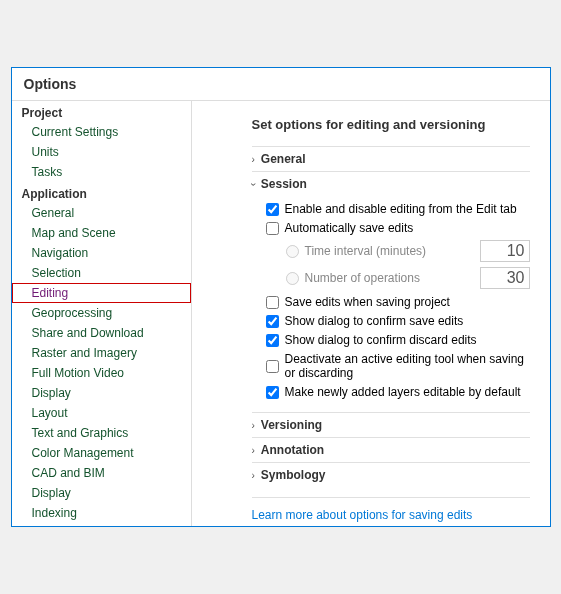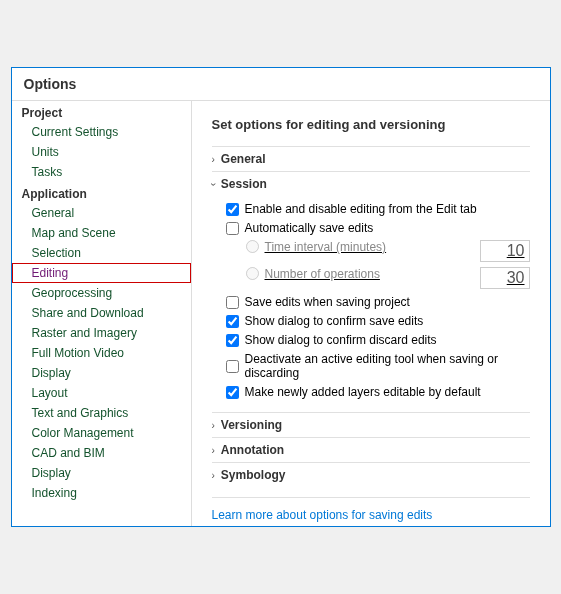--- a/index.html
+++ b/index.html
@@ -27,20 +27,21 @@
       padding: 8px 12px;
       font-size: 14px;
       font-weight: 600;
       color: #333;
       border-bottom: 1px solid #ddd;
     }
     .dialog-body {
       display: flex;
       flex: 1;
       overflow: hidden;
+      gap: 40px;
     }
     
     .sidebar {
       width: 180px;
       min-width: 180px;
       border-right: 1px solid #ddd;
       overflow-y: auto;
       background: #fff;
     }
     .sidebar-section-header {
@@ -105,25 +106,24 @@
       font-size: 12px;
     }
     .checkbox-row input[type="checkbox"] {
       margin-right: 6px;
       width: 13px;
       height: 13px;
       cursor: pointer;
     }
     .radio-row {
       display: flex;
-      align-items: flex-start;
+      align-items: center;
       margin-bottom: 5px;
       font-size: 12px;
       padding-left: 20px;
-      text-decoration: underline;
     }
     .radio-row input[type="radio"] {
       margin-right: 6px;
       width: 13px;
       height: 13px;
     }
     .radio-row .spinbox {
       margin-left: auto;
       width: 50px;
       border: 1px solid #ccc;
@@ -157,20 +157,21 @@
 
     <div class="sidebar">
       <div class="sidebar-section-header">Project</div>
       <div class="sidebar-item">Current Settings</div>
       <div class="sidebar-item">Units</div>
       <div class="sidebar-item">Tasks</div>
 
       <div class="sidebar-section-header">Application</div>
       <div class="sidebar-item">General</div>
       <div class="sidebar-item">Map and Scene</div>
+      <div class="sidebar-item">Navigation</div>
       <div class="sidebar-item">Selection</div>
       <div class="sidebar-item active">Editing</div>
       <div class="sidebar-item">Geoprocessing</div>
       <div class="sidebar-item">Share and Download</div>
       <div class="sidebar-item">Raster and Imagery</div>
       <div class="sidebar-item">Full Motion Video</div>
       <div class="sidebar-item">Display</div>
       <div class="sidebar-item">Layout</div>
       <div class="sidebar-item">Text and Graphics</div>
       <div class="sidebar-item">Color Management</div>

